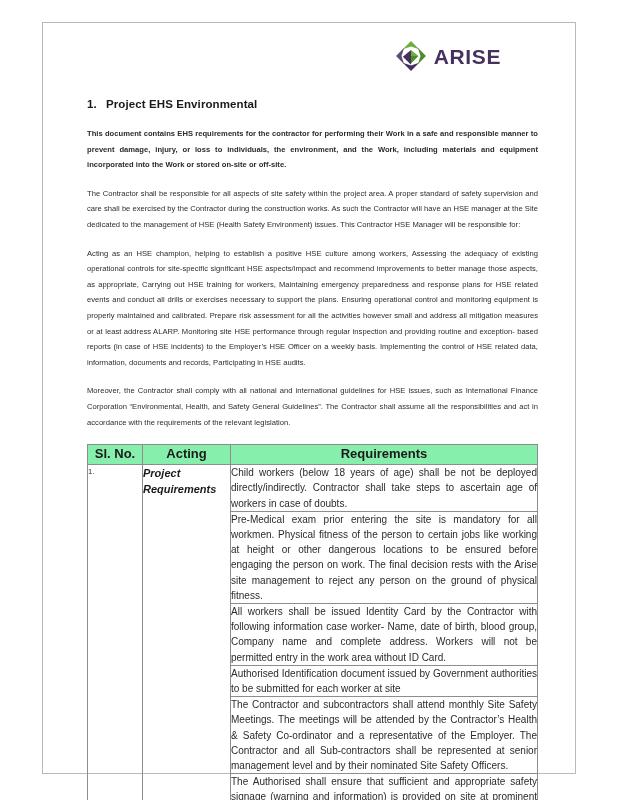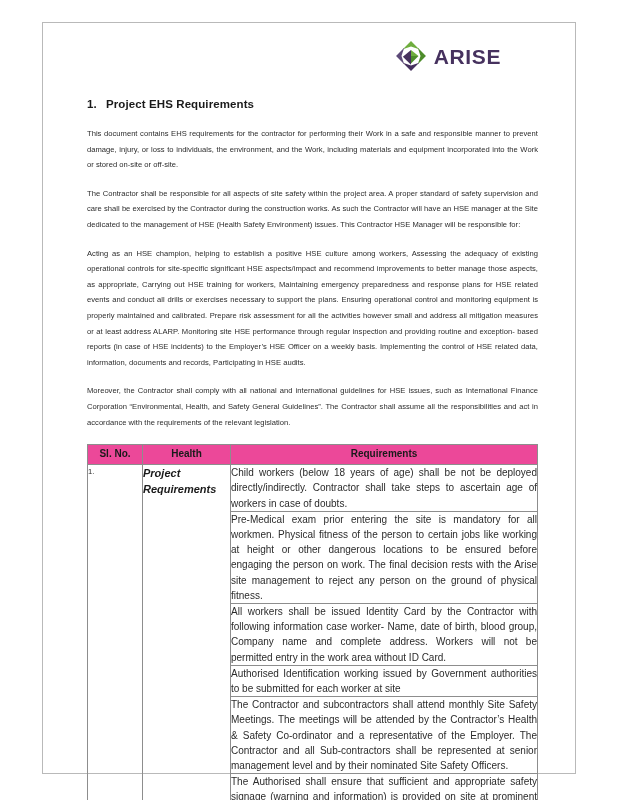--- a/index.html
+++ b/index.html
@@ -83,39 +83,39 @@
 
   
   .para {
     font-size: 7.6px;
     line-height: 15.6px;
     text-align: justify;
     color: #2b2b2b;
     margin: 13px 0 0 0;
     letter-spacing: 0.02px;
   }
-  .para.first { margin-top: 16px; }
+  .para.first { margin-top: 16px; font-weight: bold; }
 
   
   table.req-table {
     width: 451px;
     border-collapse: collapse;
     margin-top: 14px;
     table-layout: fixed;
   }
   table.req-table th,
   table.req-table td {
     border: 1px solid #8d8d8d;
     vertical-align: top;
     padding: 0;
   }
   table.req-table thead th {
-    background: #ec4899;
+    background: #86efac;
     text-align: center;
-    font-size: 10px;
+    font-size: 13px;
     font-weight: bold;
     color: #1a1a1a;
     padding: 3px 2px 4px 2px;
     line-height: 12px;
   }
   .col-sl { width: 55px; }
   .col-topics { width: 88px; }
   .col-req { width: auto; }
 
   td.cell-sl {
@@ -165,58 +165,58 @@
             <polygon points="50,32 72,50 50,50" fill="#6fae3e"></polygon>
             <polygon points="50,50 72,50 50,72" fill="#4d8c2a"></polygon>
           </svg>
         </span>
         <span class="logo-text">ARISE</span>
       </div>
     </div>
 
     <div class="heading">
       <span class="heading-num">1.</span>
-      <span class="heading-text">Project EHS Requirements</span>
+      <span class="heading-text">Project EHS Environmental</span>
     </div>
 
     <p class="para first">This document contains EHS requirements for the contractor for performing their Work in a safe and responsible manner to prevent damage, injury, or loss to individuals, the environment, and the Work, including materials and equipment incorporated into the Work or stored on-site or off-site.</p>
     <p class="para">The Contractor shall be responsible for all aspects of site safety within the project area. A proper standard of safety supervision and care shall be exercised by the Contractor during the construction works. As such the Contractor will have an HSE manager at the Site dedicated to the management of HSE (Health Safety Environment) issues. This Contractor HSE Manager will be responsible for:</p>
     <p class="para">Acting as an HSE champion, helping to establish a positive HSE culture among workers, Assessing the adequacy of existing operational controls for site-specific significant HSE aspects/impact and recommend improvements to better manage those aspects, as appropriate, Carrying out HSE training for workers, Maintaining emergency preparedness and response plans for HSE related events and conduct all drills or exercises necessary to support the plans. Ensuring operational control and monitoring equipment is properly maintained and calibrated. Prepare risk assessment for all the activities however small and address all mitigation measures or at least address ALARP. Monitoring site HSE performance through regular inspection and providing routine and exception- based reports (in case of HSE incidents) to the Employer’s HSE Officer on a weekly basis. Implementing the control of HSE related data, information, documents and records, Participating in HSE audits.</p>
     <p class="para">Moreover, the Contractor shall comply with all national and international guidelines for HSE issues, such as International Finance Corporation “Environmental, Health, and Safety General Guidelines”. The Contractor shall assume all the responsibilities and act in accordance with the requirements of the relevant legislation.</p>
 
     <table class="req-table">
       <colgroup>
         <col class="col-sl">
         <col class="col-topics">
         <col class="col-req">
       </colgroup>
       <thead>
         <tr>
           <th>Sl. No.</th>
-          <th>Health</th>
+          <th>Acting</th>
           <th>Requirements</th>
         </tr>
       </thead>
       <tbody>
         <tr>
           <td class="cell-sl" rowspan="7">1.</td>
           <td class="cell-topic" rowspan="7">
             <div>Project</div>
             <div>Requirements</div>
           </td>
           <td class="cell-req">Child workers (below 18 years of age) shall be not be deployed directly/indirectly. Contractor shall take steps to ascertain age of workers in case of doubts.</td>
         </tr>
         <tr>
           <td class="cell-req">Pre-Medical exam prior entering the site is mandatory for all workmen. Physical fitness of the person to certain jobs like working at height or other dangerous locations to be ensured before engaging the person on work. The final decision rests with the Arise site management to reject any person on the ground of physical fitness.</td>
         </tr>
         <tr>
           <td class="cell-req">All workers shall be issued Identity Card by the Contractor with following information case worker- Name, date of birth, blood group, Company name and complete address. Workers will not be permitted entry in the work area without ID Card.</td>
         </tr>
         <tr>
-          <td class="cell-req">Authorised Identification working issued by Government authorities to be submitted for each worker at site</td>
+          <td class="cell-req">Authorised Identification document issued by Government authorities to be submitted for each worker at site</td>
         </tr>
         <tr>
           <td class="cell-req">The Contractor and subcontractors shall attend monthly Site Safety Meetings. The meetings will be attended by the Contractor’s Health &amp; Safety Co-ordinator and a representative of the Employer. The Contractor and all Sub-contractors shall be represented at senior management level and by their nominated Site Safety Officers.</td>
         </tr>
         <tr>
           <td class="cell-req">The Authorised shall ensure that sufficient and appropriate safety signage (warning and information) is provided on site at prominent locations in a language(s) that is understood by the work force.</td>
         </tr>
         <tr>
           <td class="cell-req">Risk Assessment shall be prepared by the Contractor for review and deployed by ARISE. Work shall not commence without Risk Assessment</td>
         </tr>

